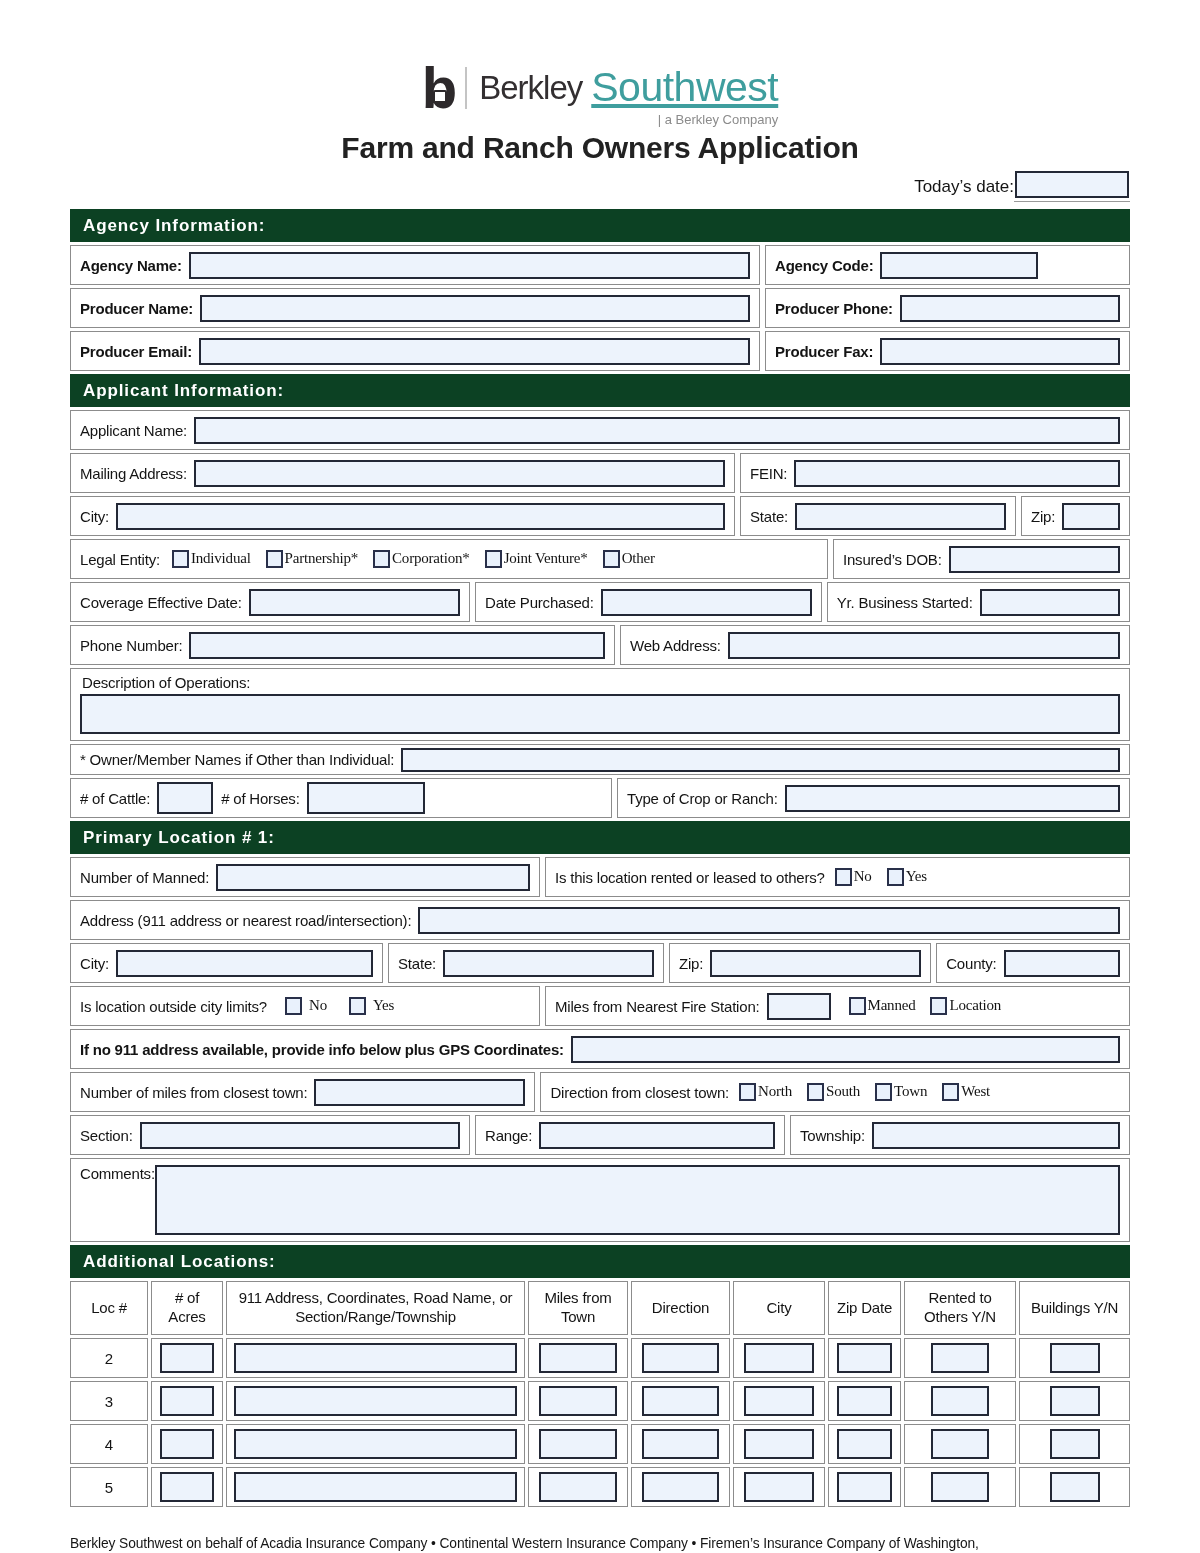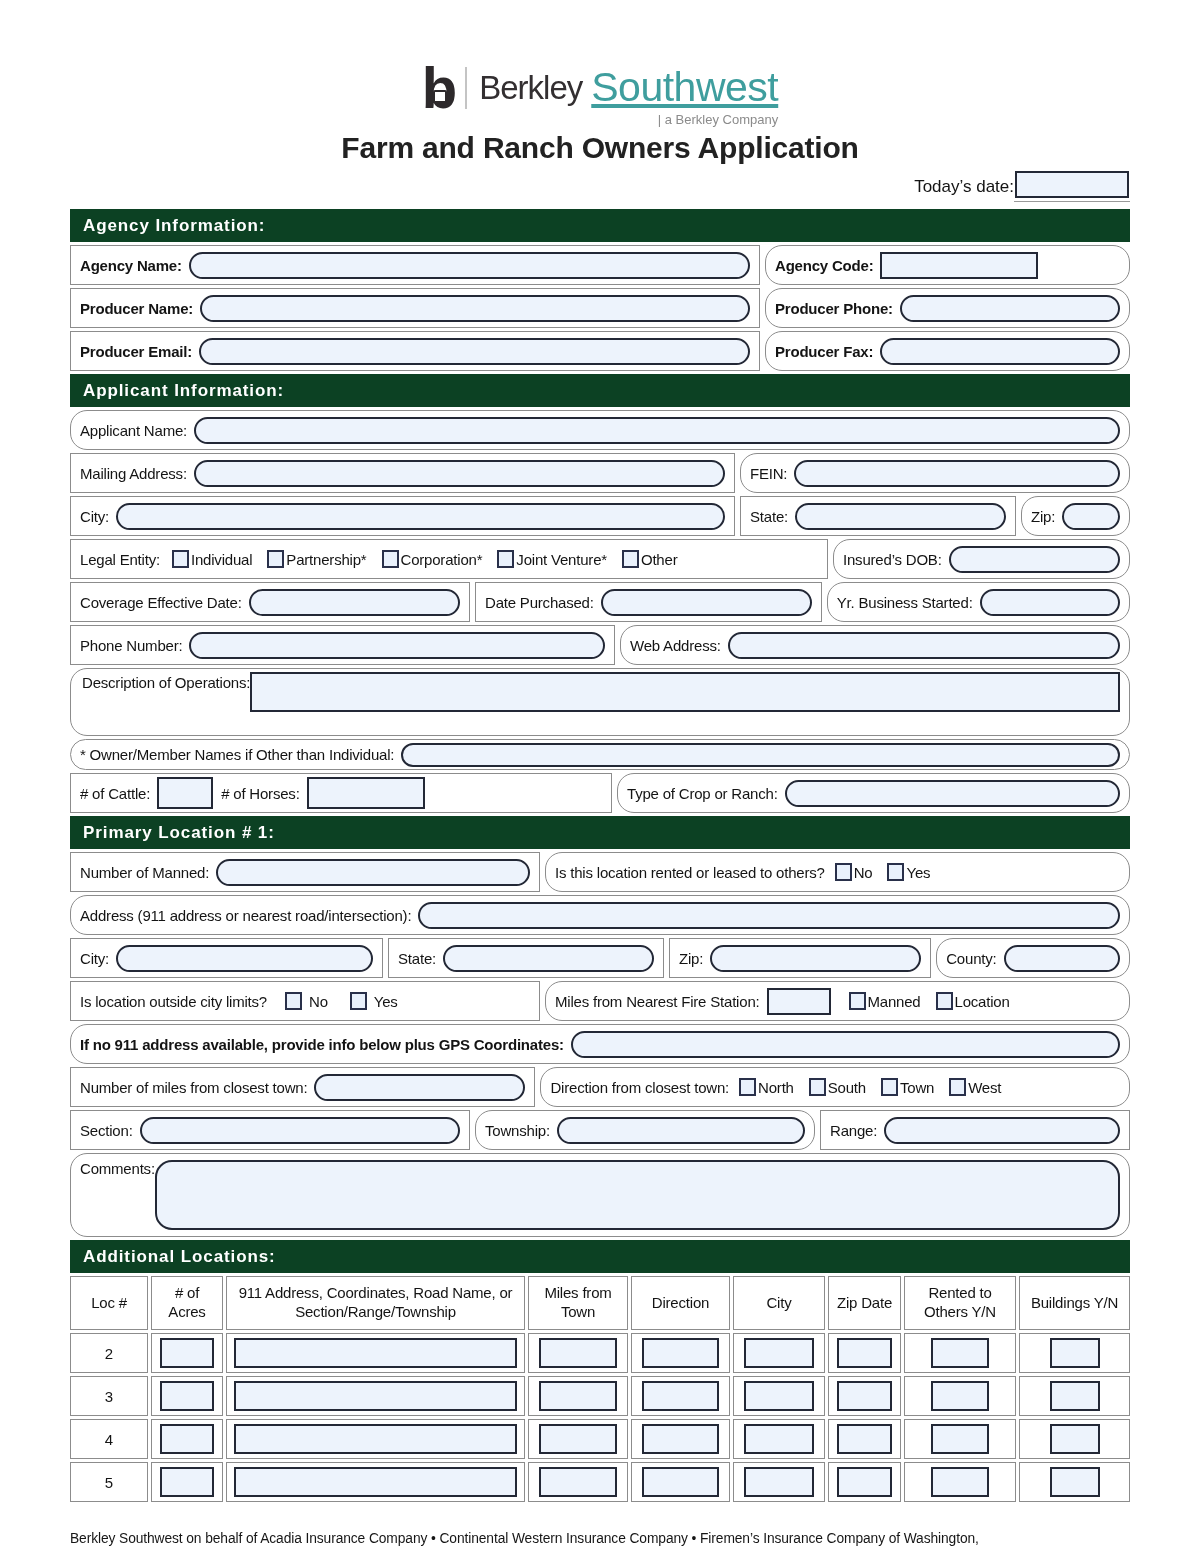--- a/index.html
+++ b/index.html
@@ -24,30 +24,30 @@
   .date-row { display:flex; justify-content:flex-end; align-items:center; margin:6px 0 7px; }
   .date-label { font-size:17px; color:#141414; }
   .date-underline { border-bottom:1px solid #9a9a9a; padding:0 1px 3px 1px; }
   .date-input { width:114px; height:27px; }
 
   
   .sec { background:#0c4123; color:#ffffff; font-weight:bold; font-size:17px; letter-spacing:0.9px;
          padding:6px 13px; margin-top:3px; min-height:33px; display:flex; align-items:center; }
   .row { display:flex; gap:5px; margin-top:3px; }
   .box { border:1px solid #8c8c8c; background:#fff; display:flex; align-items:center; padding:3px 9px; min-height:40px; }
-  .grow { flex:1 1 auto; min-width:0;border-radius:17px; }
+  .grow { flex:1 1 auto; min-width:0; }
   .lbl { font-size:15px; white-space:nowrap; margin-right:7px; letter-spacing:-0.2px; }
   .bold { font-weight:bold; }
   .fld { background:#edf3fc; border:2px solid #232836; height:27px; padding:0 4px; font-size:15px; min-width:0; }
   textarea.fld { resize:none; height:auto; }
   .cb { width:17px; height:18px; background:#e9f1fc; border:2px solid #29304a; display:inline-block; flex:0 0 auto; }
-  .opt { display:inline-flex; align-items:flex-end; }
+  .opt { display:inline-flex; align-items:flex-start;font-family:Liberation Serif, serif; }
   .cb-label { font-size:15px; margin-left:2px; margin-right:15px; white-space:nowrap; letter-spacing:-0.2px; }
 
-  .col-box { flex-direction:row; align-items:stretch; justify-content:space-between; }
+  .col-box { flex-direction:column; align-items:stretch; justify-content:space-between; }
   .col-box .lbl { margin:2px 0 3px 2px; }
 
   
   .loc-grid { display:grid; grid-template-columns:78px 72px 299px 100px 99px 92px 73px 112px 1fr; gap:3px; margin-top:3px; }
   .loc-hcell { border:1px solid #8c8c8c; display:flex; align-items:center; justify-content:center; text-align:center;
                font-size:15px; line-height:1.25; min-height:54px; padding:3px 5px; letter-spacing:-0.2px; }
   .loc-cell { border:1px solid #8c8c8c; display:flex; align-items:center; justify-content:center; min-height:40px; padding:2px; }
   .loc-num { font-size:15px; }
   .loc-input { width:82%; height:30px; }
   .loc-input.addr { width:96.5%; }
@@ -337,26 +337,26 @@
             <span class="cb-label" style="margin-right:0">West</span>
           </span>
       </div>
     </div>
 
     <div class="row">
       <div class="box" style="flex:0 0 400px">
         <span class="lbl">Section:</span>
         <input class="fld grow" style="">
       </div>
-      <div class="box grow">
-        <span class="lbl">Township:</span>
-        <input class="fld grow" style="">
-      </div>
       <div class="box" style="flex:0 0 310px">
         <span class="lbl">Range:</span>
+        <input class="fld grow" style="">
+      </div>
+      <div class="box grow">
+        <span class="lbl">Township:</span>
         <input class="fld grow" style="">
       </div>
     </div>
 
     <div class="row">
       <div class="box grow" style="min-height:84px; align-items:flex-start; padding-top:6px; padding-bottom:6px">
         <span class="lbl" style="margin-right:0">Comments:</span>
         <textarea class="fld grow" style="height: 70px;"></textarea>
       </div>
     </div>

